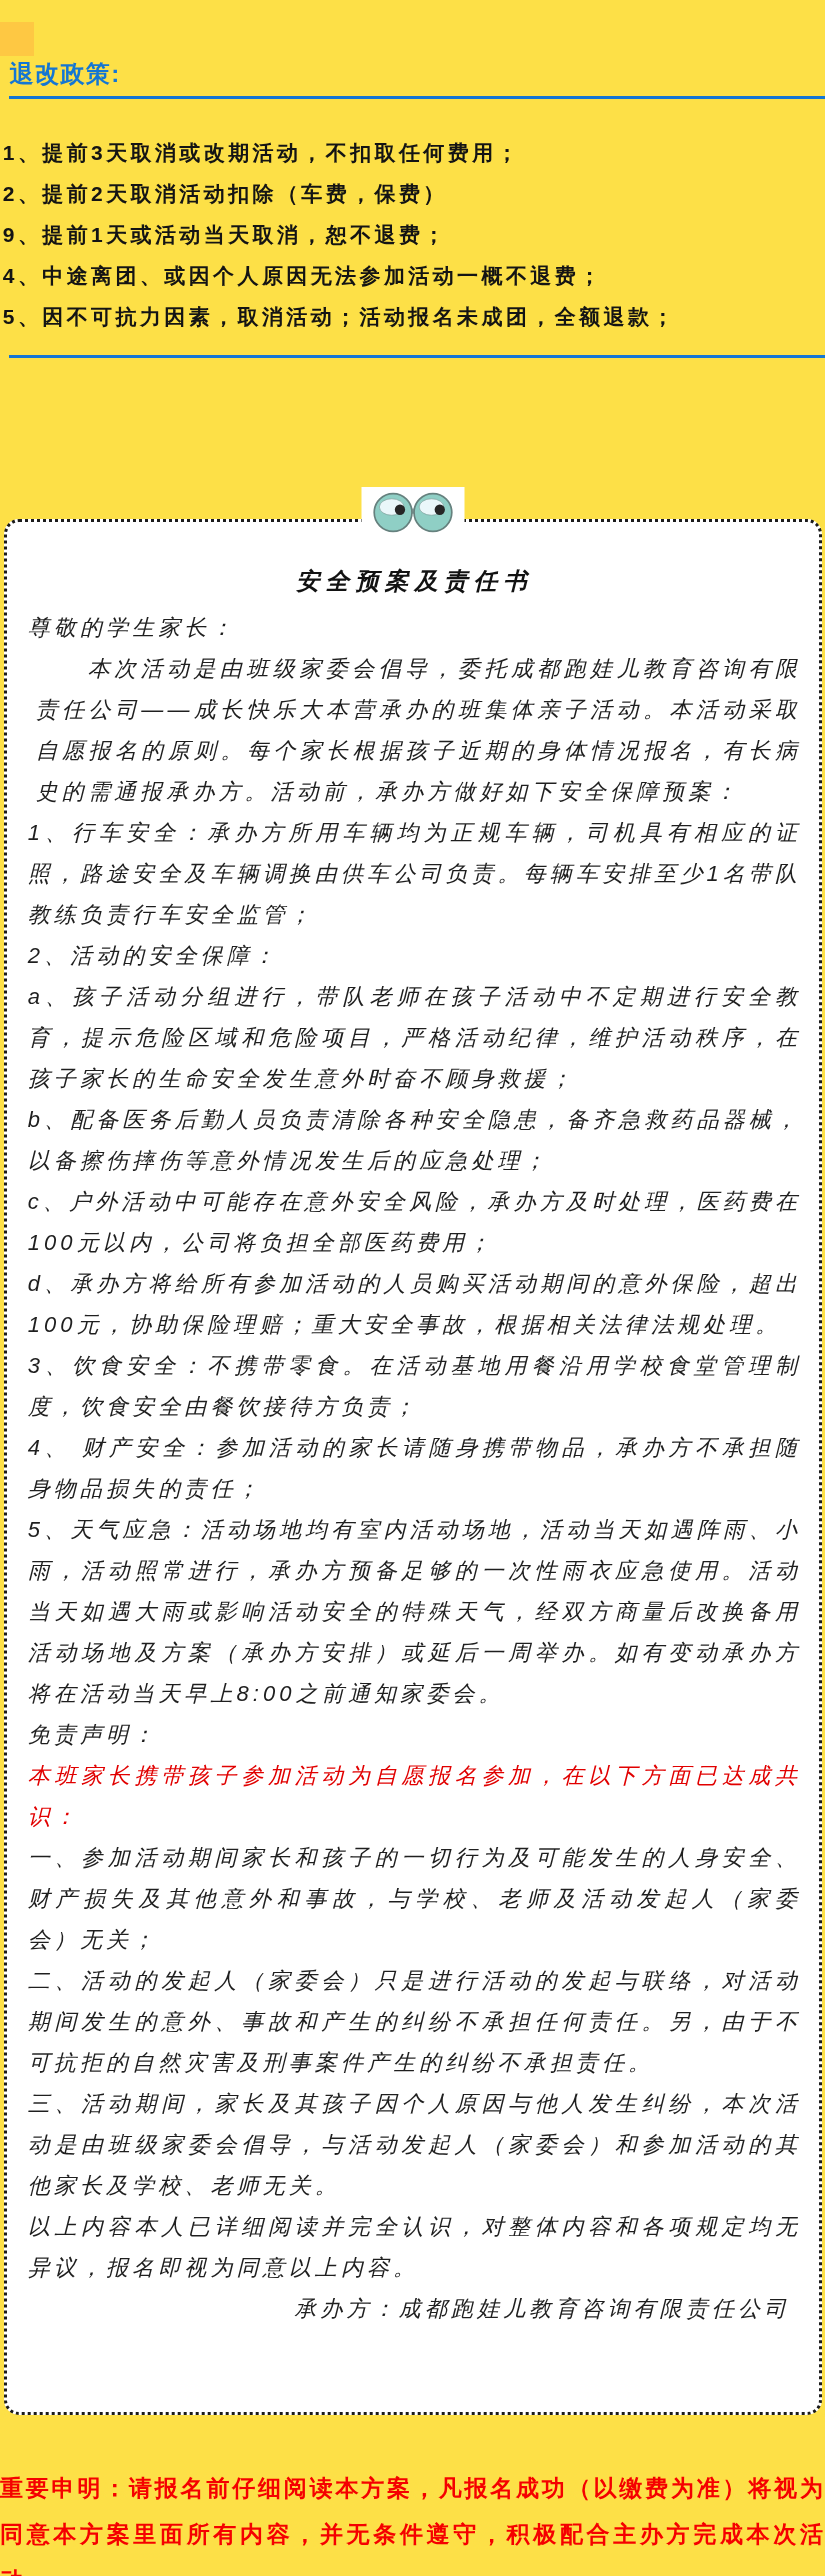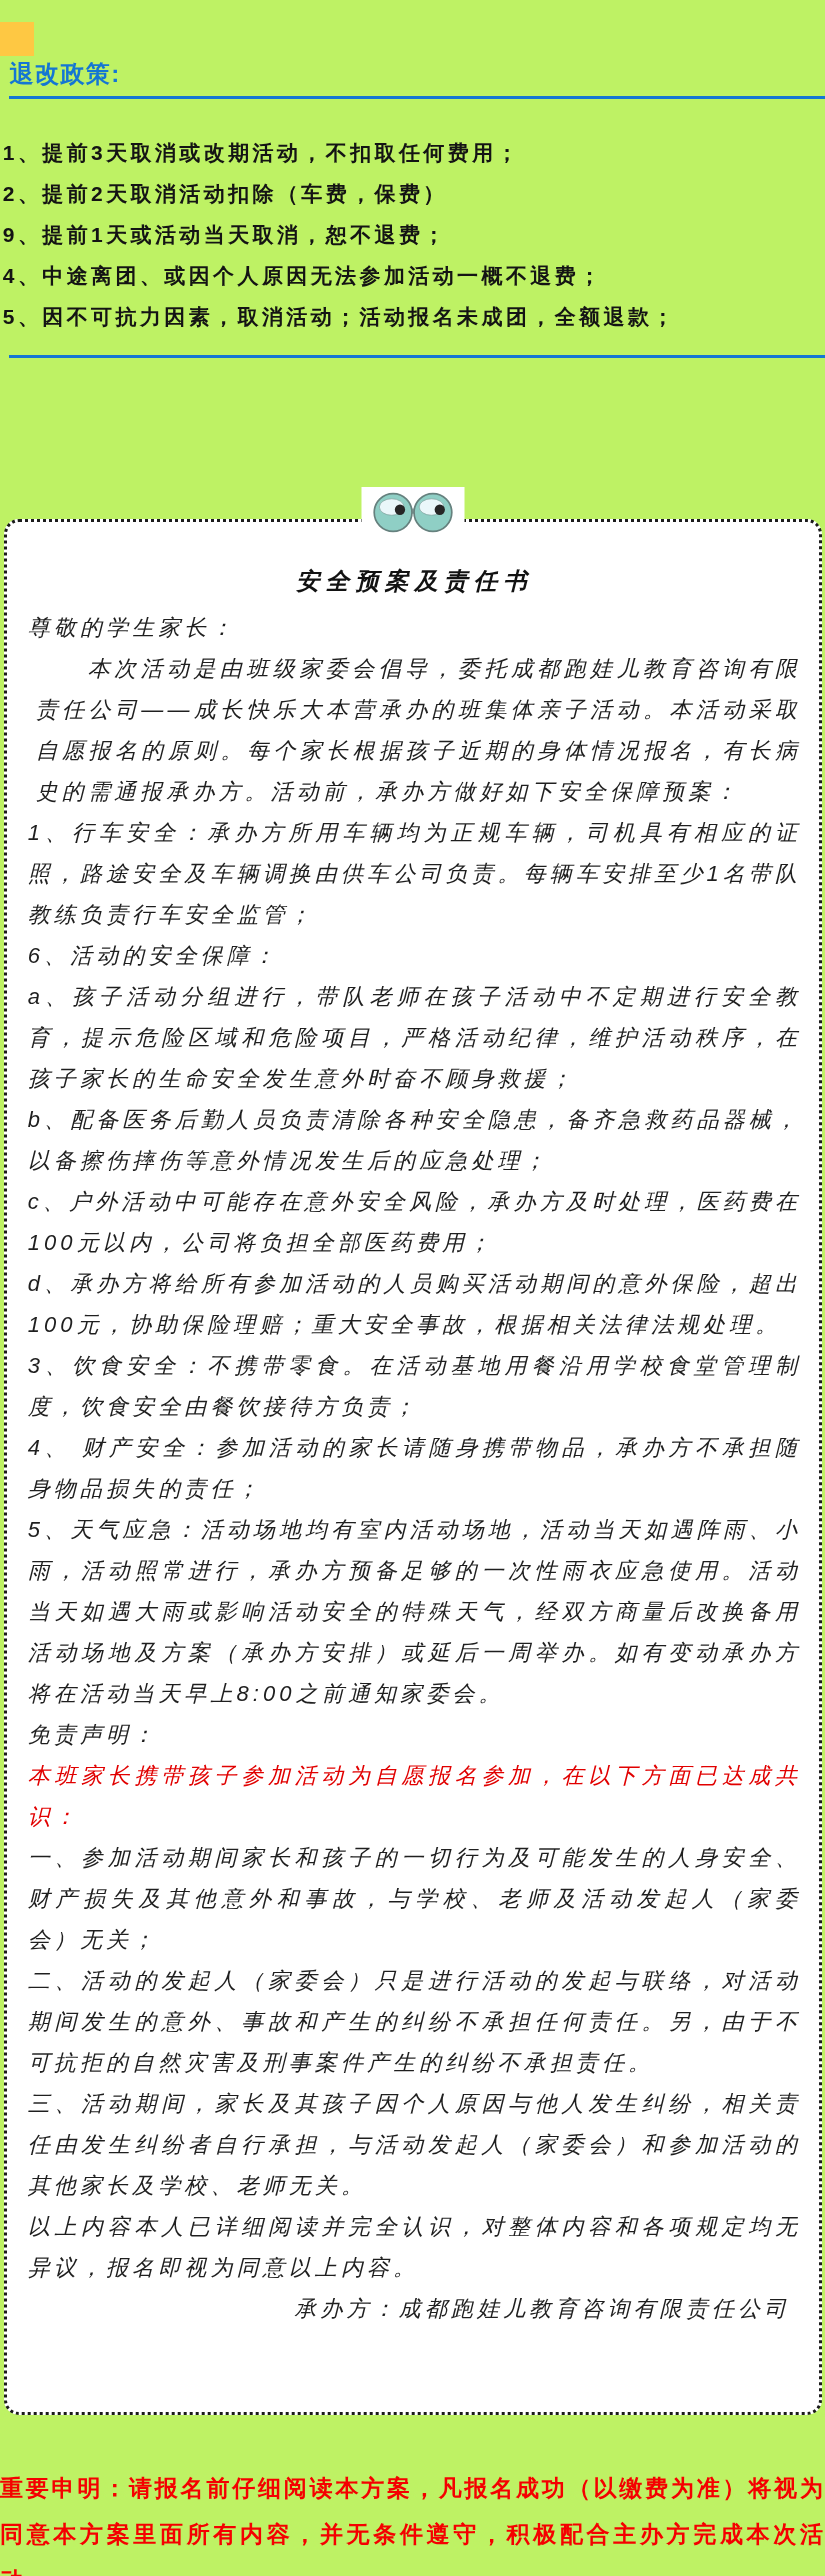--- a/index.html
+++ b/index.html
@@ -5,21 +5,21 @@
   :root{
     --accent-blue:#1476D3;
     --accent-yellow:#FEC843;
     --notice-red:#E10000;
     --statement-red:#F50000;
     --text-dark:#1F1F1F;
   }
   *{box-sizing:border-box;}
   html,body{margin:0;padding:0;background:#fff;}
   body{font-family:"Liberation Sans","DejaVu Sans",sans-serif;}
-  .page{position:relative;width:825px;height:2576px;background:#bef264;overflow:hidden;}
+  .page{position:relative;width:825px;height:2576px;background:#fde047;overflow:hidden;}
 
   
   .yellow-square{position:absolute;left:0;top:22px;width:34px;height:34px;background:var(--accent-yellow);}
 
   
   .policy-title{position:absolute;left:9.6px;top:58px;margin:0;font-size:24px;font-weight:700;
     color:var(--accent-blue);letter-spacing:1.4px;}
   .rule{position:absolute;left:9px;width:816px;height:3.4px;background:var(--accent-blue);}
   .rule-1{top:96px;}
   .rule-2{top:355px;}
@@ -65,35 +65,35 @@
     <p>5、因不可抗力因素，取消活动；活动报名未成团，全额退款；</p>
   </div>
   <div class="rule rule-2"></div>
 
   <section class="letter-box">
     <h2 class="letter-title">安全预案及责任书</h2>
     <p class="salutation">尊敬的学生家长：</p>
 
     <p class="bp indent">本次活动是由班级家委会倡导，委托成都跑娃儿教育咨询有限责任公司——成长快乐大本营承办的班集体亲子活动。本活动采取自愿报名的原则。每个家长根据孩子近期的身体情况报名，有长病史的需通报承办方。活动前，承办方做好如下安全保障预案：</p>
     <p class="bp">1、行车安全：承办方所用车辆均为正规车辆，司机具有相应的证照，路途安全及车辆调换由供车公司负责。每辆车安排至少1名带队教练负责行车安全监管；</p>
-    <p class="bp">6、活动的安全保障：</p>
+    <p class="bp">2、活动的安全保障：</p>
     <p class="bp">a、孩子活动分组进行，带队老师在孩子活动中不定期进行安全教育，提示危险区域和危险项目，严格活动纪律，维护活动秩序，在孩子家长的生命安全发生意外时奋不顾身救援；</p>
     <p class="bp">b、配备医务后勤人员负责清除各种安全隐患，备齐急救药品器械，以备擦伤摔伤等意外情况发生后的应急处理；</p>
     <p class="bp">c、户外活动中可能存在意外安全风险，承办方及时处理，医药费在100元以内，公司将负担全部医药费用；</p>
     <p class="bp">d、承办方将给所有参加活动的人员购买活动期间的意外保险，超出100元，协助保险理赔；重大安全事故，根据相关法律法规处理。</p>
     <p class="bp">3、饮食安全：不携带零食。在活动基地用餐沿用学校食堂管理制度，饮食安全由餐饮接待方负责；</p>
     <p class="bp">4、 财产安全：参加活动的家长请随身携带物品，承办方不承担随身物品损失的责任；</p>
     <p class="bp">5、天气应急：活动场地均有室内活动场地，活动当天如遇阵雨、小雨，活动照常进行，承办方预备足够的一次性雨衣应急使用。活动当天如遇大雨或影响活动安全的特殊天气，经双方商量后改换备用活动场地及方案（承办方安排）或延后一周举办。如有变动承办方将在活动当天早上8:00之前通知家委会。</p>
     <p class="bp">免责声明：</p>
 
     <p class="bp red-notice">本班家长携带孩子参加活动为自愿报名参加，在以下方面已达成共识：</p>
 
     <p class="bp">一、参加活动期间家长和孩子的一切行为及可能发生的人身安全、财产损失及其他意外和事故，与学校、老师及活动发起人（家委会）无关；</p>
     <p class="bp">二、活动的发起人（家委会）只是进行活动的发起与联络，对活动期间发生的意外、事故和产生的纠纷不承担任何责任。另，由于不可抗拒的自然灾害及刑事案件产生的纠纷不承担责任。</p>
-    <p class="bp">三、活动期间，家长及其孩子因个人原因与他人发生纠纷，相关责任由发生纠纷者自行承担，与活动发起人（家委会）和参加活动的其他家长及学校、老师无关。</p>
+    <p class="bp">三、活动期间，家长及其孩子因个人原因与他人发生纠纷，本次活动是由班级家委会倡导，与活动发起人（家委会）和参加活动的其他家长及学校、老师无关。</p>
 
     <p class="bp">以上内容本人已详细阅读并完全认识，对整体内容和各项规定均无异议，报名即视为同意以上内容。</p>
     <p class="bp organizer">承办方：成都跑娃儿教育咨询有限责任公司</p>
   </section>
 
   <div class="eyes">
     <svg width="81" height="51" viewBox="0 0 118 74" aria-hidden="true">
       <rect x="46" y="31" width="26" height="8" rx="2" fill="#9AA5A5"></rect>
       <circle cx="30" cy="37" r="27.5" fill="#8FCFC5" stroke="#66817E" stroke-width="2.5"></circle>
       <circle cx="88" cy="37" r="27.5" fill="#8FCFC5" stroke="#66817E" stroke-width="2.5"></circle>

